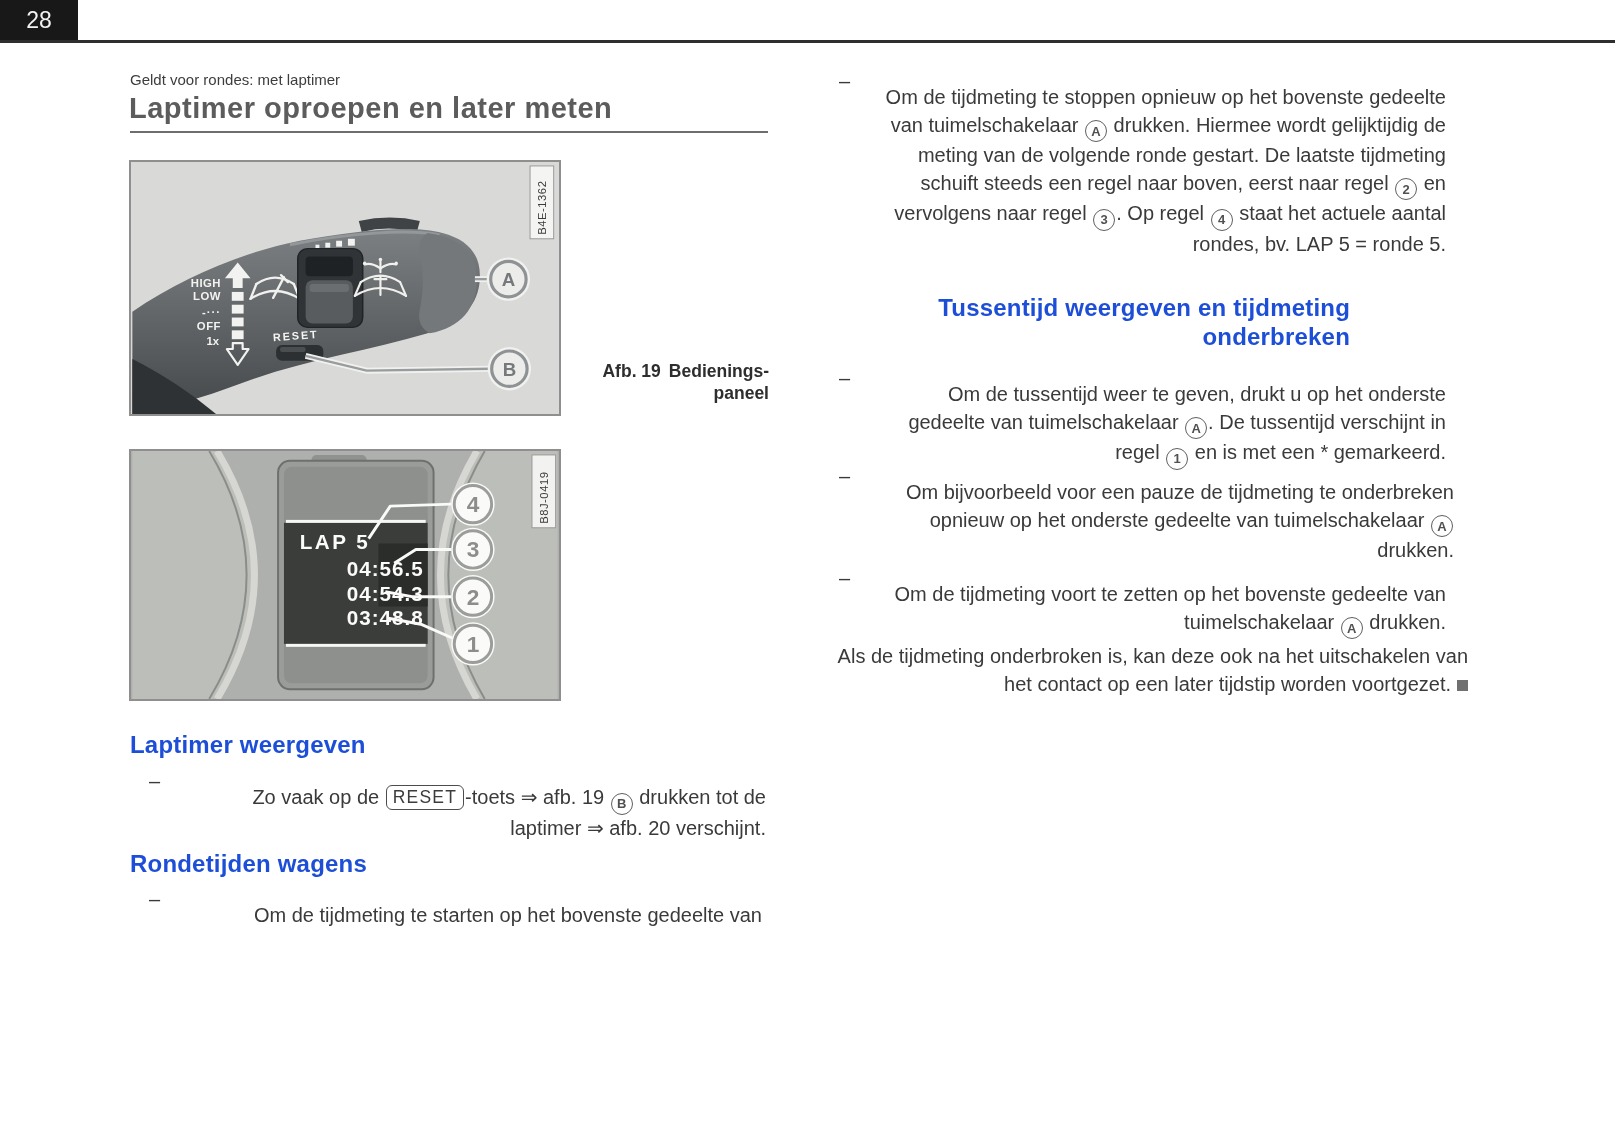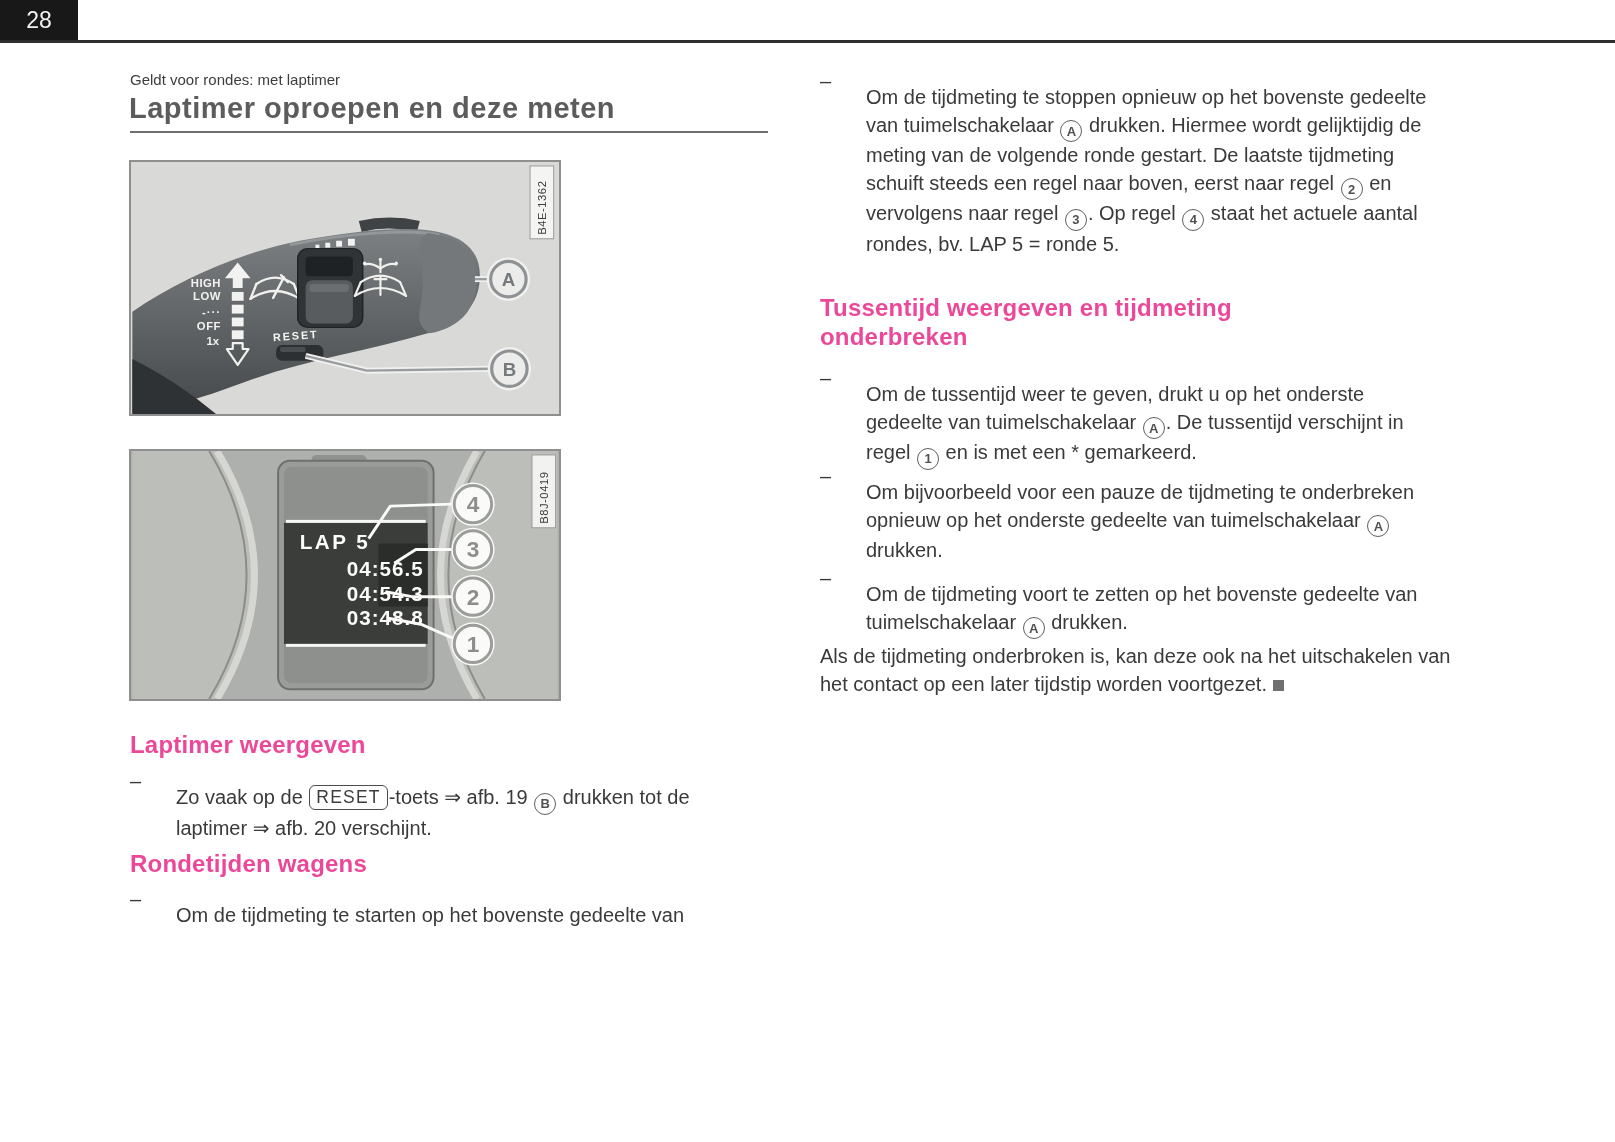--- a/index.html
+++ b/index.html
@@ -1,18 +1,18 @@
 <!DOCTYPE html>
 <html><head>
 <meta charset="utf-8">
 <style>
   html,body{margin:0;padding:0;background:#ffffff;}
   .page{
     position:relative;width:1615px;height:926px;background:#ffffff;
-    font-family:"Liberation Sans",sans-serif;color:#3a3a3a;overflow:hidden;
+    font-family:"Liberation Sans",sans-serif;color:#3a3a3a;overflow:hidden;text-align:right;
   }
   
   .pagenum-box{position:absolute;left:0;top:0;width:78px;height:40px;background:#181818;
     color:#f2f2f2;display:flex;align-items:center;justify-content:center;font-size:23px;}
   .top-rule{position:absolute;left:0;top:40px;width:1615px;height:3px;background:#2e2e2e;}
 
   
   .applies{position:absolute;left:130px;top:71px;font-size:15px;color:#3d3d3d;}
   .main-title{position:absolute;left:129px;top:92px;font-size:29px;font-weight:bold;
     color:#5c5c5c;letter-spacing:0.5px;}
@@ -25,21 +25,21 @@
   .figure svg{display:block;width:100%;height:100%;}
   svg text{font-family:"Liberation Sans",sans-serif;}
 
   .caption{position:absolute;left:577px;width:192px;font-size:17.5px;font-weight:bold;
     color:#2e2e2e;line-height:22px;}
   #cap19{top:360px;}
   #cap20{top:640px;}
   .caption .cap-label{margin-right:8px;}
 
   
-  .heading{position:absolute;font-size:24px;font-weight:bold;color:#ec4899;letter-spacing:0.2px;line-height:29px;}
+  .heading{position:absolute;font-size:24px;font-weight:bold;color:#1d4ed8;letter-spacing:0.2px;line-height:29px;}
   #lh1{left:130px;top:730px;}
   #lh2{left:130px;top:849px;}
   #rh1{left:820px;top:293px;width:530px;}
 
   .textblock{position:absolute;font-size:20px;line-height:27.5px;color:#3a3a3a;}
   .bullet{display:flex;}
   .bullet .dash{flex:0 0 30px;}
   .bullet p{margin:16px;flex:1;}
   #lb1{left:130px;top:768px;width:652px;}
   #lb2{left:130px;top:886px;width:648px;}
@@ -67,21 +67,21 @@
 <body>
 
 <div class="page">
 
   <div class="pagenum-box">
     <span>28</span>
   </div>
   <div class="top-rule"></div>
 
   <div class="applies">Geldt voor rondes: met laptimer</div>
-  <div class="main-title">Laptimer oproepen en deze meten</div>
+  <div class="main-title">Laptimer oproepen en later meten</div>
   <div class="title-rule"></div>
 
   <div id="fig19" class="figure">
     <svg viewBox="0 0 432 256">
       <defs>
         <linearGradient id="gstalk" x1="0" y1="0" x2="0" y2="1">
           <stop offset="0" stop-color="#7c8082"></stop>
           <stop offset="1" stop-color="#44484a"></stop>
         </linearGradient>
       </defs>
@@ -166,20 +166,23 @@
         <circle cx="383" cy="210" r="18" fill="#ececea" stroke="#8f9294" stroke-width="3.2"></circle>
         <text x="383" y="217" text-anchor="middle" font-size="19" font-weight="bold" fill="#75797b">B</text>
       </g>
 
       <g>
         <rect x="404" y="4" width="24" height="74" fill="#f4f4f2" stroke="#9a9a9a" stroke-width="1"></rect>
         <text x="420" y="74" transform="rotate(-90 420 74)" font-size="11.5" fill="#3c3c3c" letter-spacing="0.5">B4E-1362</text>
       </g>
     </svg>
   </div>
+  <div id="cap19" class="caption">
+    <span class="cap-label">Afb. 19</span><span>Bedienings-paneel</span>
+  </div>
 
   <div id="fig20" class="figure">
     <svg viewBox="0 0 432 252">
       <rect x="0" y="0" width="432" height="252" fill="#aeb0ad"></rect>
       <g>
         <path d="M0 0 H86 Q162 126 86 252 H0 Z" fill="#bcbeba"></path>
         <path d="M432 0 H350 Q276 126 350 252 H432 Z" fill="#bcbeba"></path>
         <path d="M86 0 Q162 126 86 252" stroke="#d6d6d3" stroke-width="7" fill="none"></path>
         <path d="M78 0 Q154 126 78 252" stroke="#8b8d8a" stroke-width="2" fill="none"></path>
         <path d="M350 0 Q276 126 350 252" stroke="#d6d6d3" stroke-width="7" fill="none"></path>

